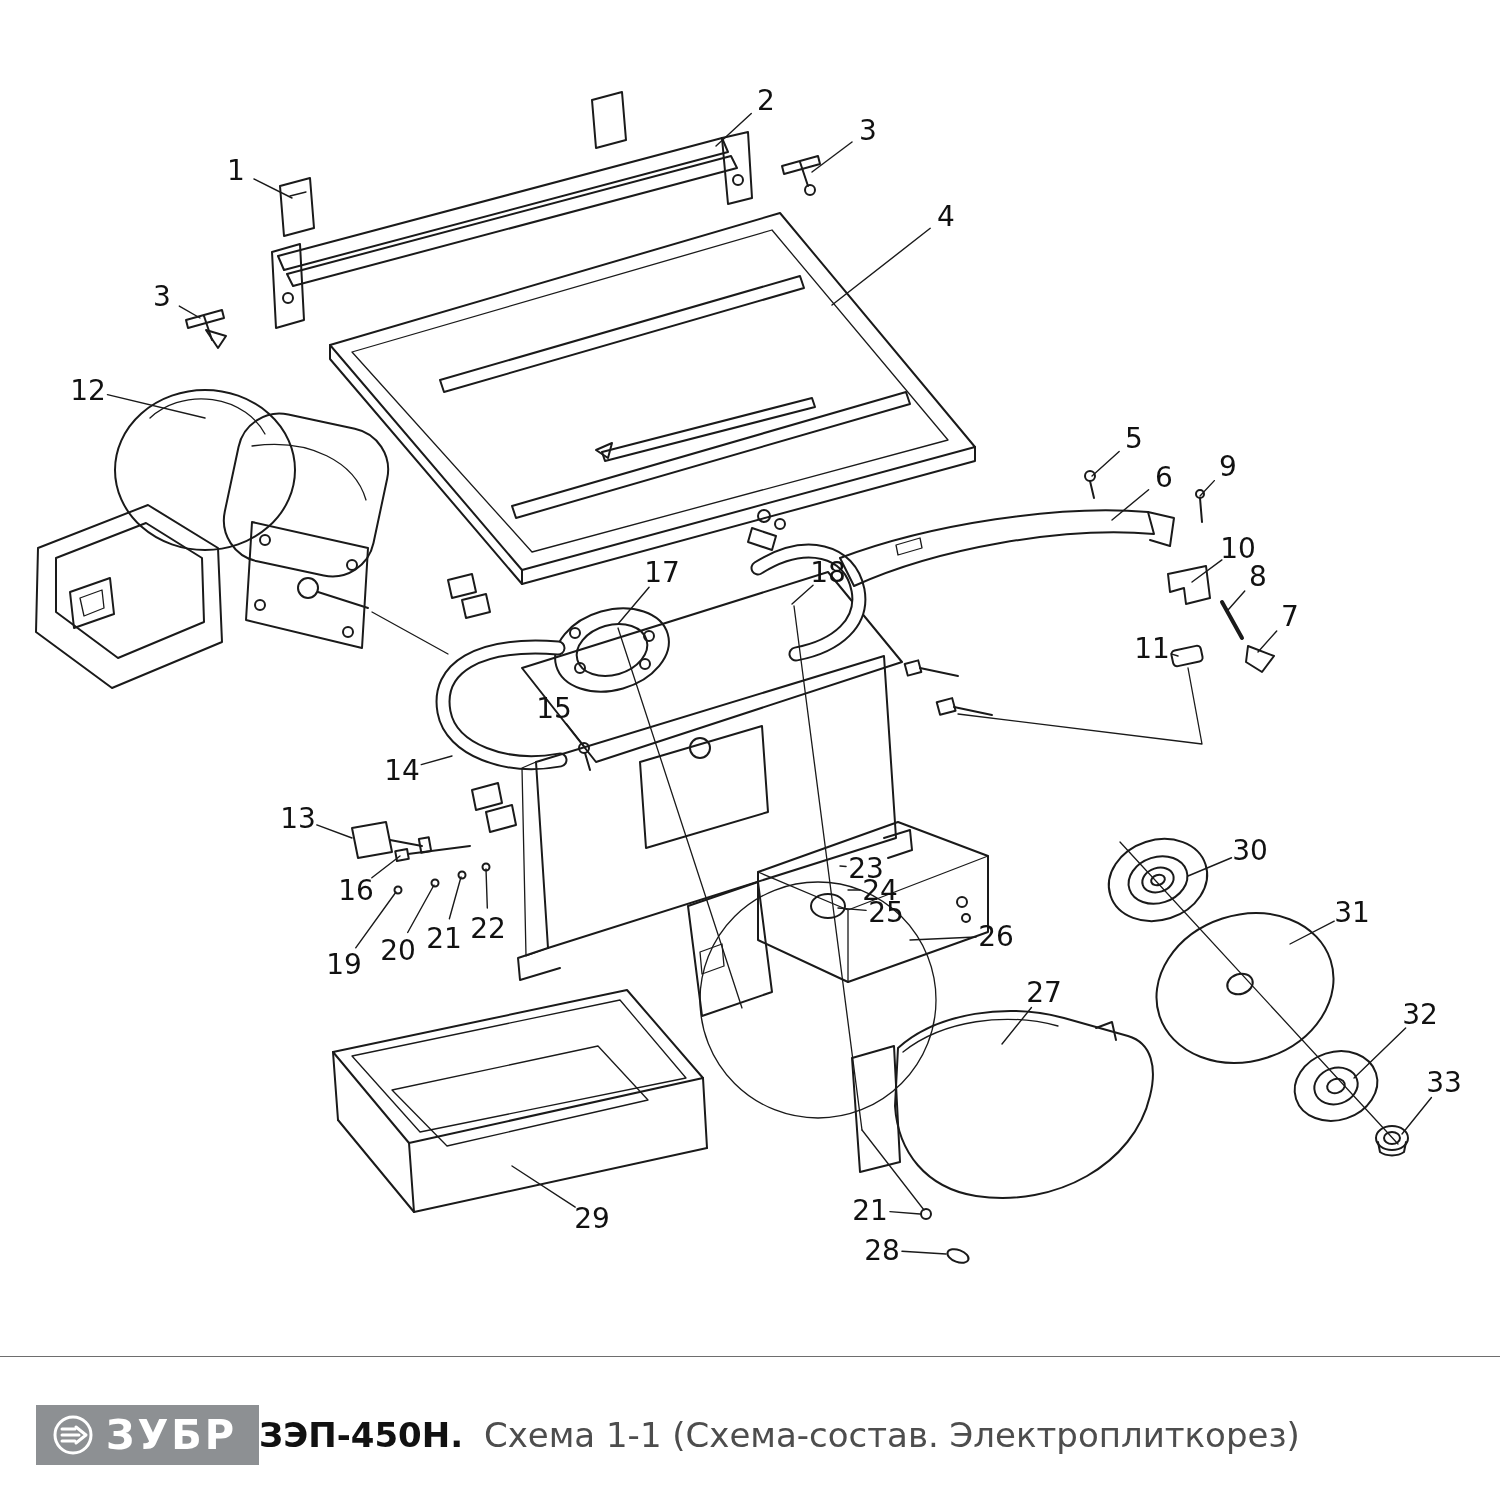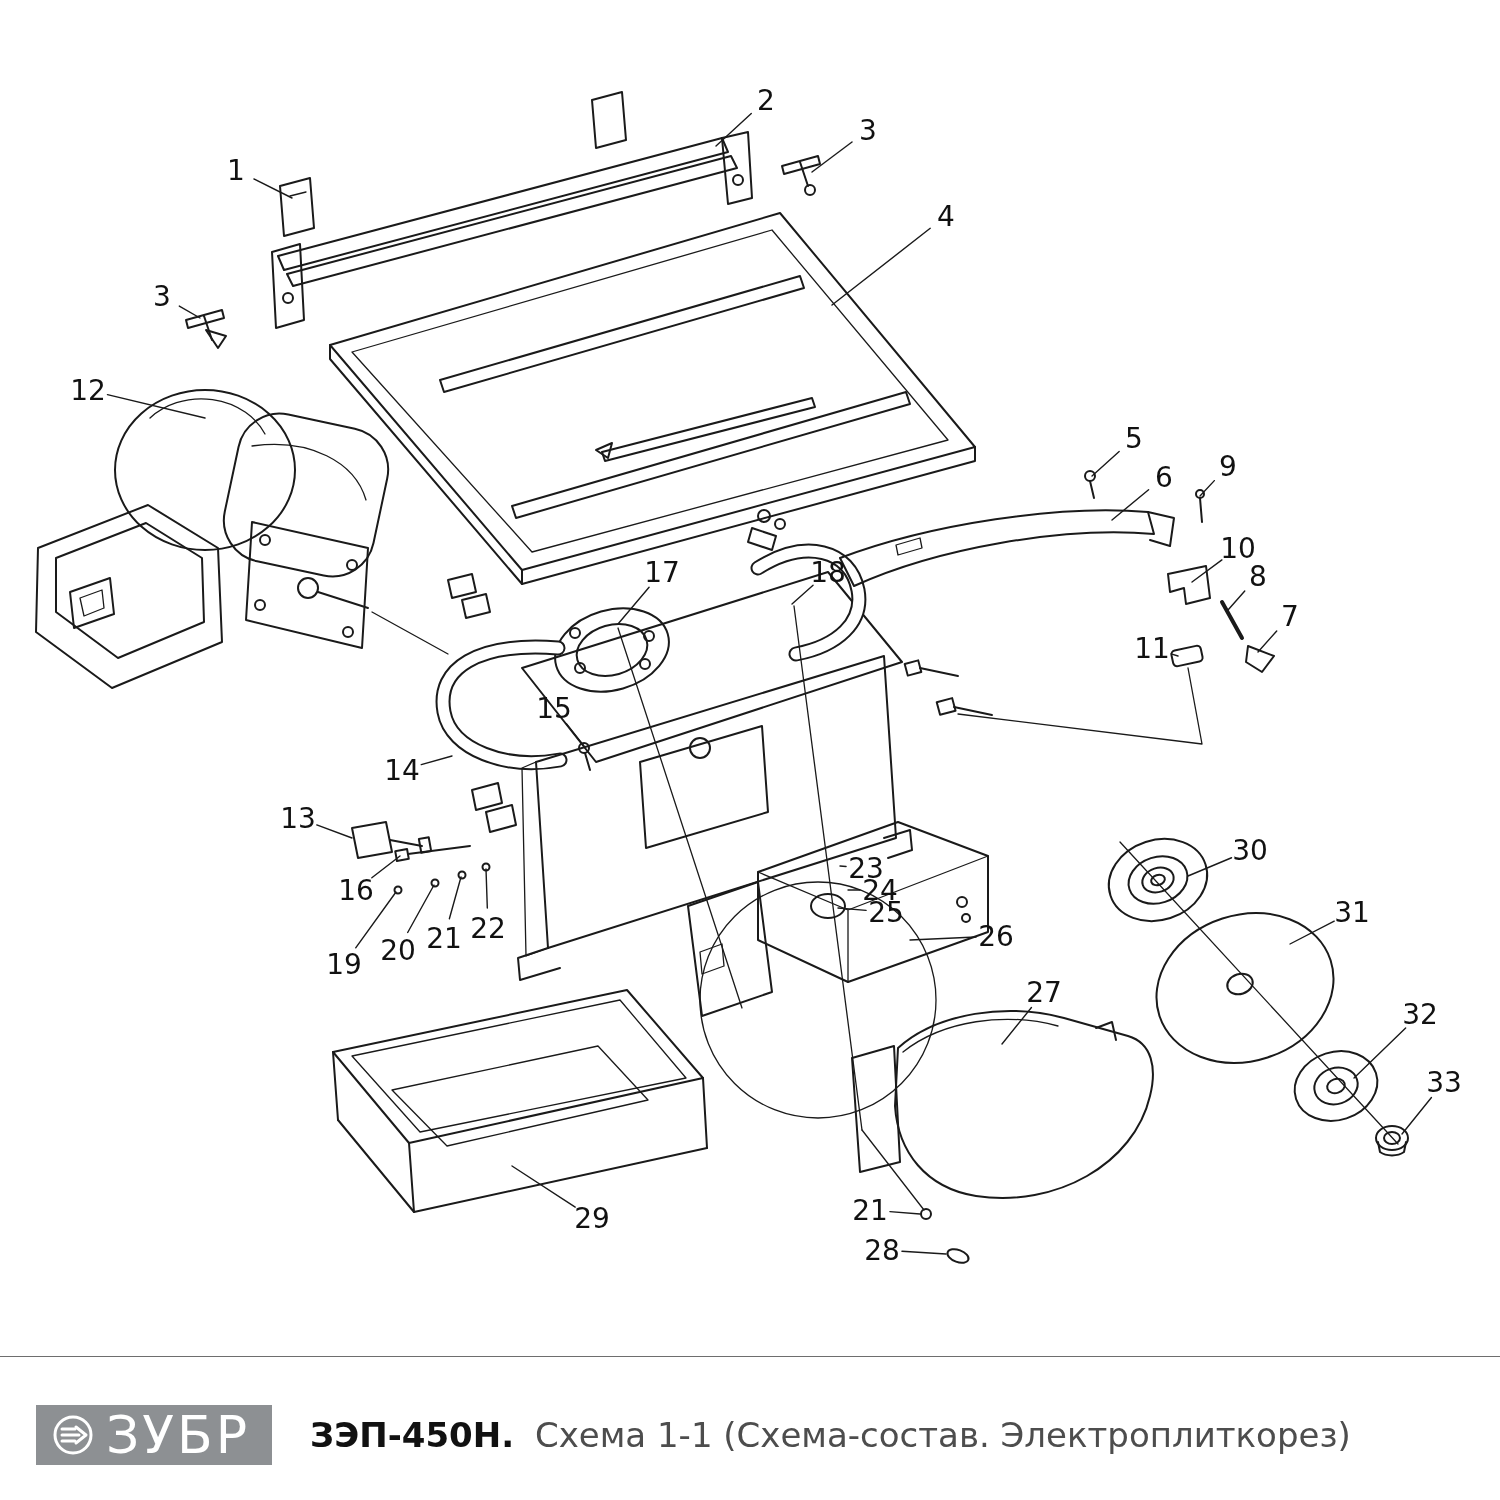--- a/index.html
+++ b/index.html
@@ -15,22 +15,22 @@
   svg.diagram .tube-outer{stroke-width:15;}
   svg.diagram .tube-inner{stroke:#ffffff;stroke-width:11;}
   svg.diagram .pin{stroke-width:4;}
   svg.diagram text.part-num{fill:#111;stroke:none;font-size:28px;text-anchor:middle;
     font-family:"DejaVu Sans",sans-serif;}
   .footer{position:absolute;left:0;top:1356px;width:1500px;height:144px;
           border-top:1px solid #6e6e6e;box-sizing:border-box;}
   .footer-row{position:absolute;left:36px;top:48px;display:flex;align-items:center;}
   .brand-badge{display:flex;align-items:center;gap:10px;background:#8d9093;
                color:#ffffff;height:60px;padding:0 22px 0 14px;}
-  .brand-text{font-weight:400;font-size:52px;letter-spacing:3px;line-height:1;}
-  .footer-title{margin-left:38px;font-size:34px;white-space:nowrap;}
+  .brand-text{font-weight:700;font-size:40px;letter-spacing:3px;line-height:1;}
+  .footer-title{font-size:34px;white-space:nowrap;}
   .footer-title .model{font-weight:700;color:#111;}
   .footer-title .subtitle{font-weight:400;color:#4d4d4d;margin-left:10px;}
 </style>
 </head>
 <body>
 
 <div class="page">
 
 <svg class="diagram" width="1500" height="1356" viewBox="0 0 1500 1356">
 

